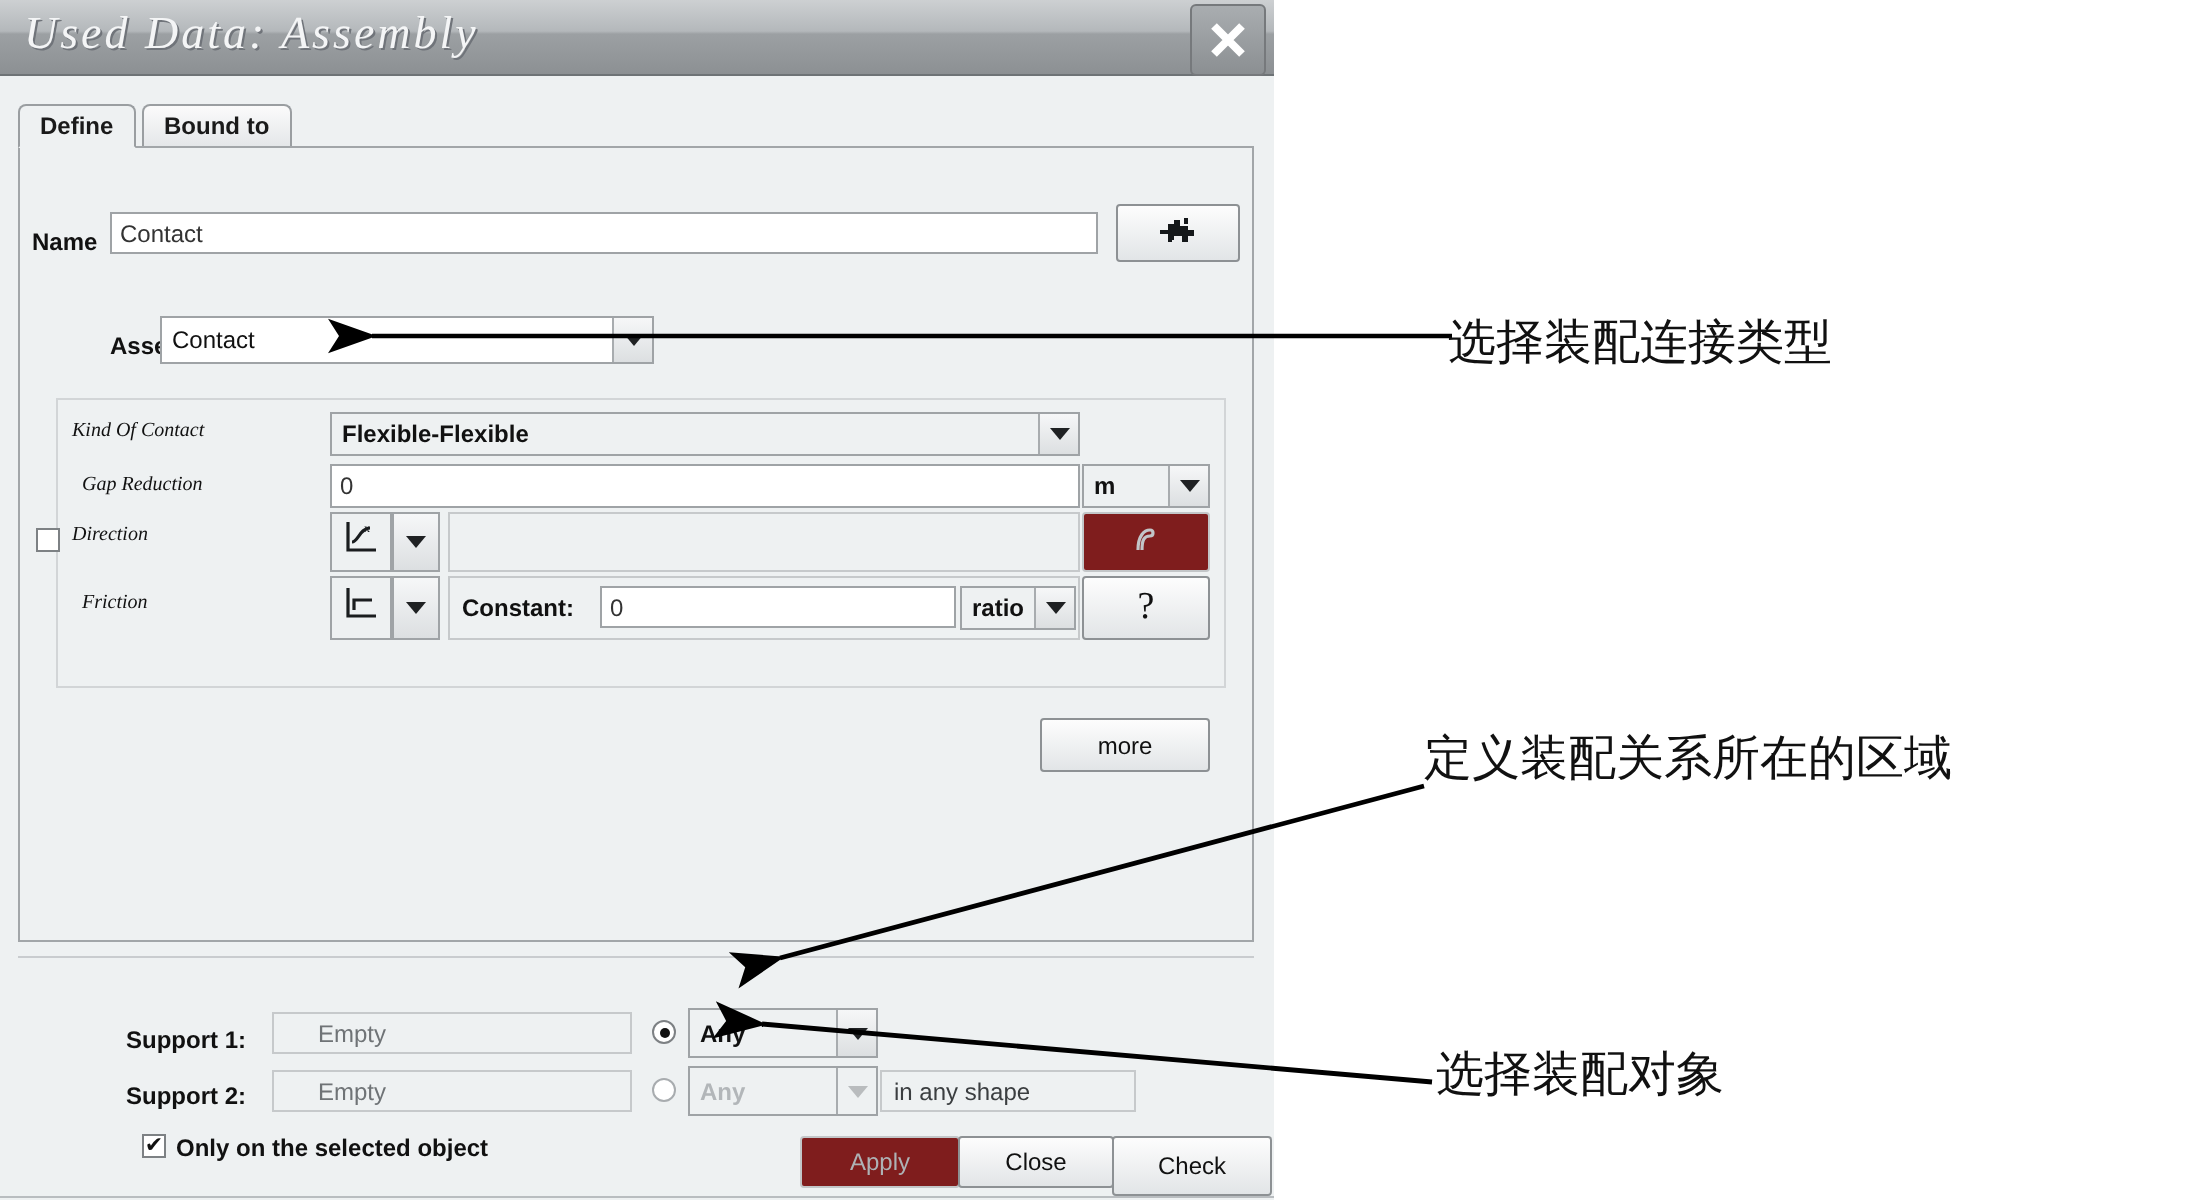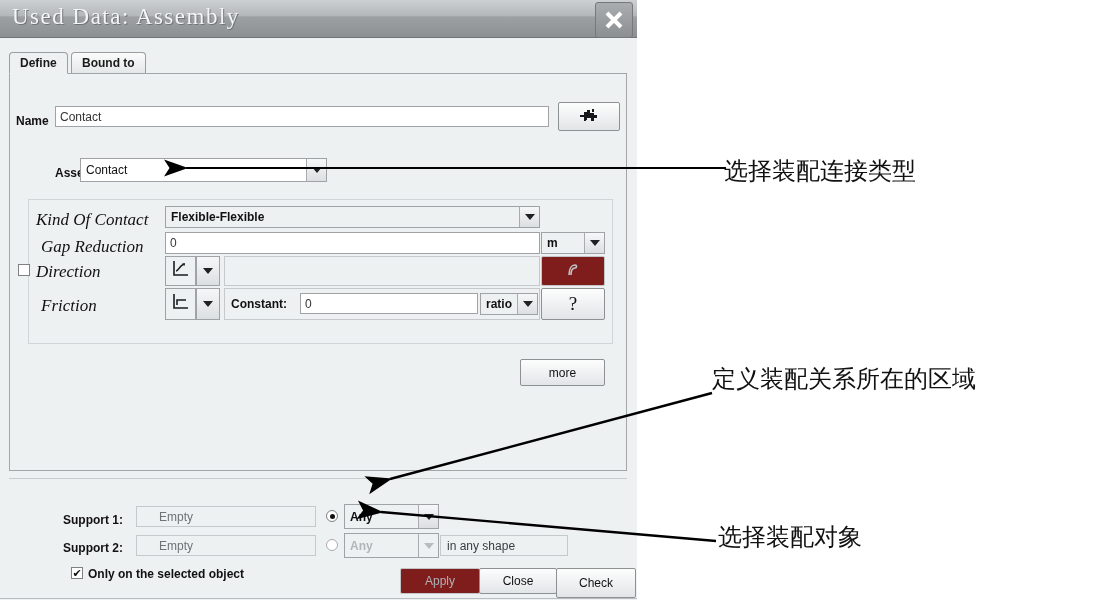--- a/index.html
+++ b/index.html
@@ -16,21 +16,21 @@
   }
   #titlebar{
     position:absolute;left:0;top:0;width:637px;height:38px;
     background:linear-gradient(to bottom,#cdd0d2 0%,#b4b8bb 42%,#9ca0a3 46%,#8c9093 100%);
     border-bottom:1px solid #6e7376;box-sizing:border-box;
   }
   #title-text{
     position:absolute;left:12px;top:4px;
     font-family:"Liberation Serif",serif;
     font-size:23px;letter-spacing:1.5px;color:#f4f5f6;
-    text-shadow:1px 1px 0 #70747a;white-space:nowrap;
+    text-shadow:1px 1px 0 #70747a;white-space:nowrap;font-style:italic;
   }
   #close-btn{
     position:absolute;right:4px;top:2px;width:36px;height:34px;
     background:linear-gradient(to bottom,#a9adb0,#8b8f92);
     border:1px solid #76797c;border-radius:3px;
     display:flex;align-items:center;justify-content:center;cursor:pointer;
   }
   #close-btn svg{display:block;}
   #dlg-body{
     position:absolute;left:0;top:38px;width:637px;height:562px;
@@ -47,21 +47,21 @@
     background:linear-gradient(to bottom,#fbfbfb,#e3e6e8);
     white-space:nowrap;cursor:pointer;
   }
   .tab.active{background:#eef1f2;border-bottom:1px solid #eef1f2;z-index:3;}
   
   #define-panel{
     position:absolute;left:9px;top:35px;width:618px;height:398px;
     border:1px solid #a2a6a9;background:#eef1f2;box-sizing:border-box;
   }
   .lbl{font-size:12px;font-weight:bold;color:#111;white-space:nowrap;}
-  .lbl-it{font-family:"Liberation Serif",serif;font-style:italic;font-size:17px;color:#111;white-space:nowrap;text-align:right;}
+  .lbl-it{font-family:"Liberation Serif",serif;font-style:italic;font-size:10px;color:#111;white-space:nowrap;text-align:right;}
   .field{
     position:absolute;background:#ffffff;
     border:1px solid #9fa3a6;box-sizing:border-box;
     font-size:12px;color:#333;line-height:1;
     display:flex;align-items:center;padding-left:4px;
     white-space:nowrap;overflow:hidden;
   }
   .field.flat{background:#eef1f2;border:1px solid #c6c9cb;padding-left:22px;}
   .combo{
     position:absolute;background:#eef1f2;

